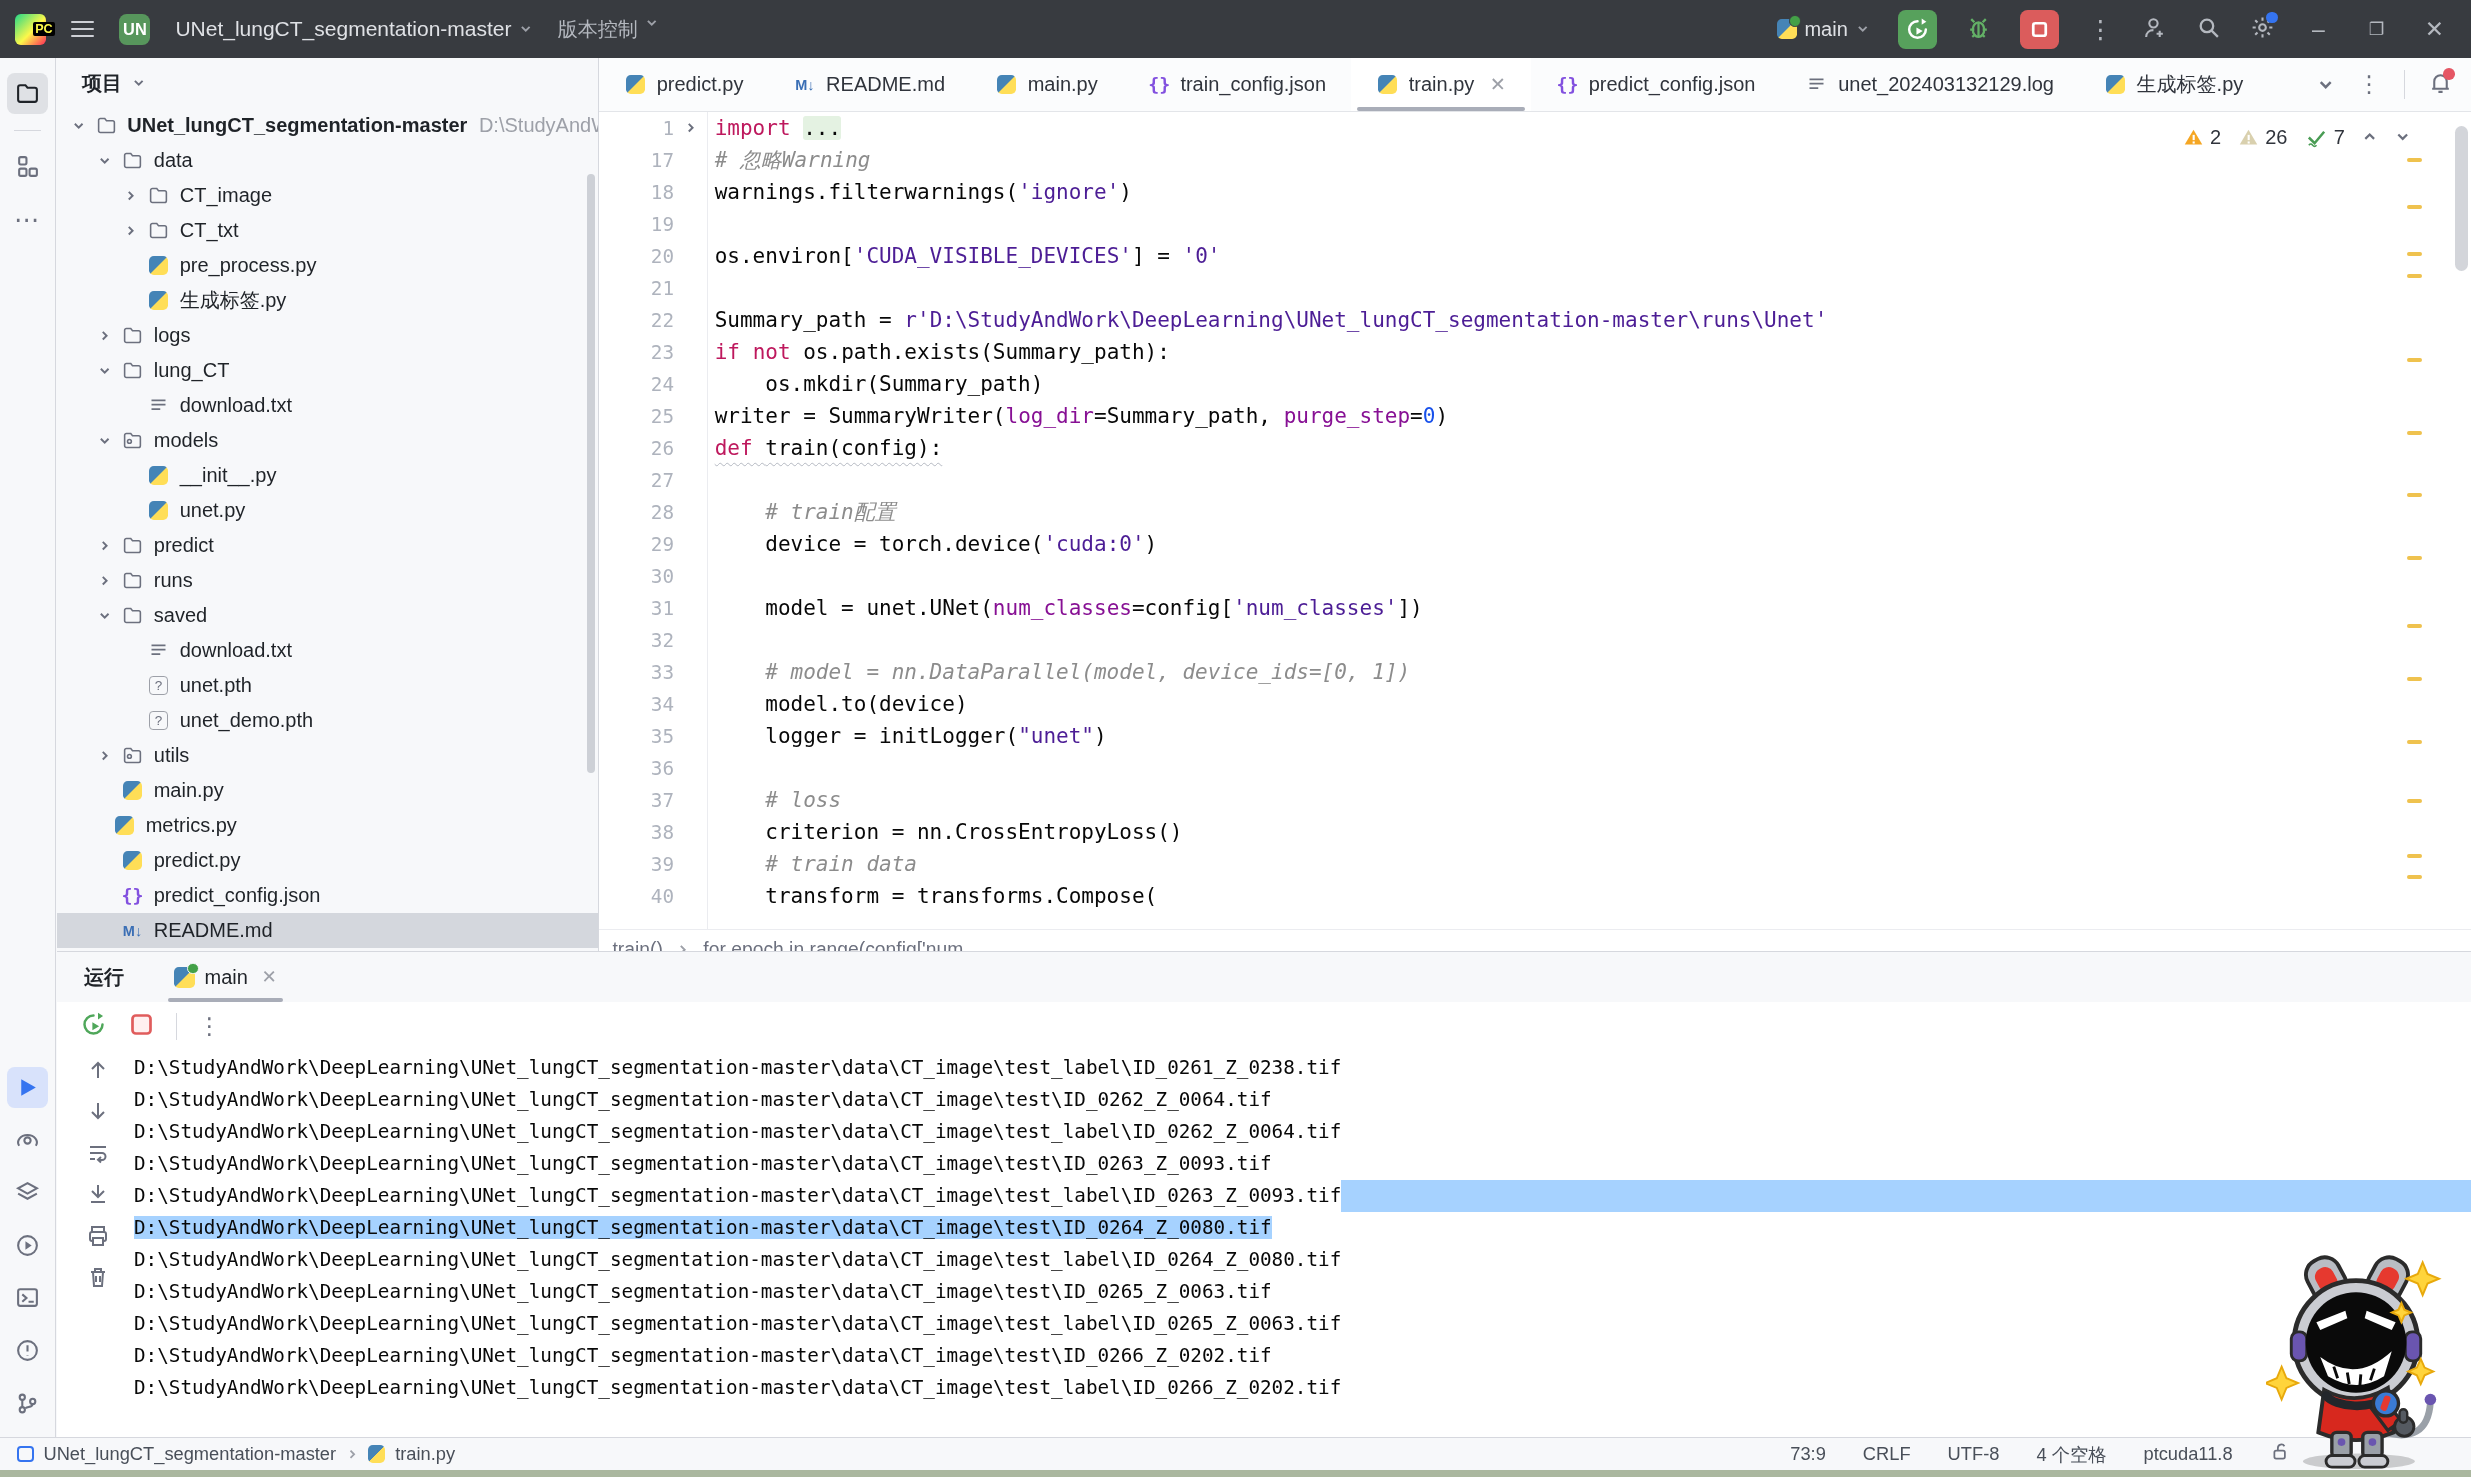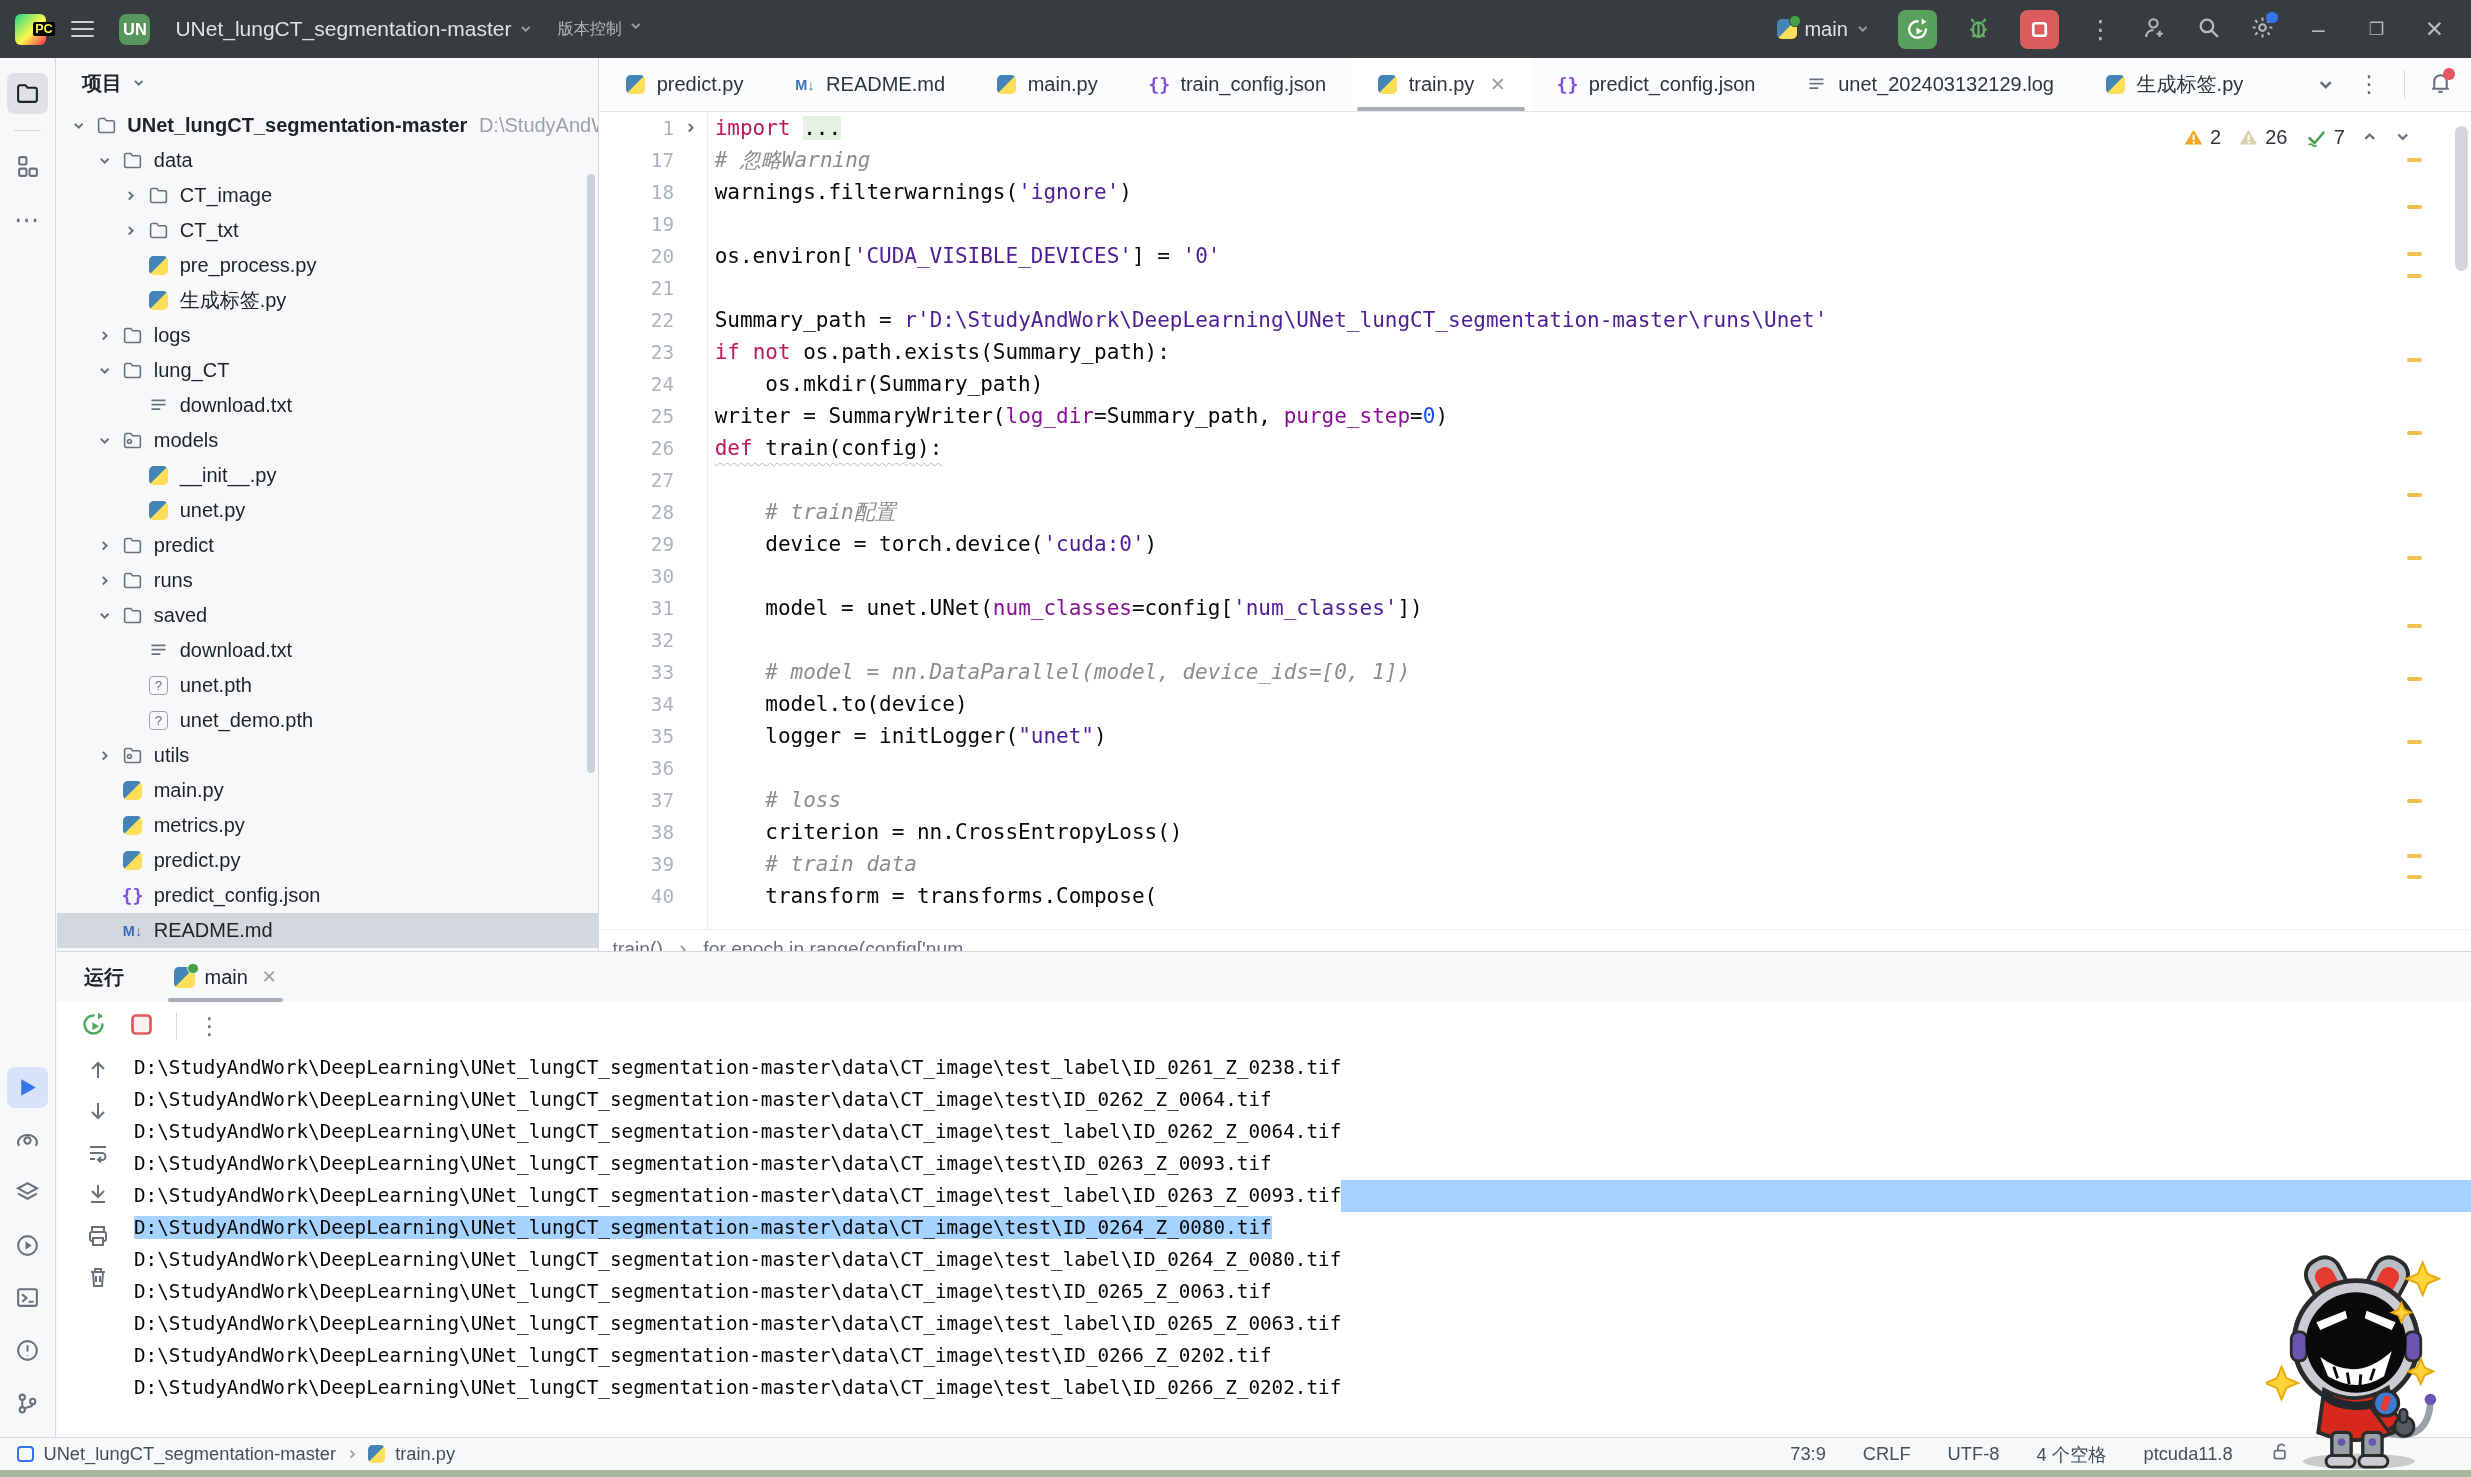--- a/index.html
+++ b/index.html
@@ -13,21 +13,21 @@
   .tb-right { margin-left:auto; display:flex; align-items:center; gap:29px; padding-right:23px; }
   .pclogo { width:31px; height:31px; border-radius:5.8px;
     background:linear-gradient(135deg,#21d789 0%,#fcf84a 55%,#fe2857 100%);
     display:flex; align-items:center; justify-content:center;padding-left:26px; }
   .pclogo b { font-size:12.6px; color:#000; background:#000; color:#fcf84a; padding:1px 1.9px; line-height:1; border-radius:1.9px;}
   .hamburger { display:flex; flex-direction:column; gap:4.8px; cursor:pointer;}
   .hamburger i { display:block; width:23px; height:2.4px; background:#ced0d6; border-radius:1.9px;}
   .unbadge { width:31px; height:31px; border-radius:7.7px; background:#57965c; color:#fff;
     font-weight:bold; font-size:16.4px; display:flex; align-items:center; justify-content:center; }
   .tb-proj { font-size:21px; color:#dfe1e5; display:flex; align-items:center; gap:7.7px;}
-  .tb-vc { font-size:16px; color:#b4b8bf; display:flex; align-items:flex-start; gap:7.7px; }
+  .tb-vc { font-size:20px; color:#b4b8bf; display:flex; align-items:flex-start; gap:7.7px; }
   .chev { width:13.5px; height:13.5px; }
   .chev polyline { fill:none; stroke:#9da0a8; stroke-width:2; }
   .pyic { position:relative; display:inline-block; width:21px; height:21px; border-radius:4.8px;
     background:linear-gradient(135deg,#4584b6 0 49%,#ffde57 51% 100%); flex:none;}
   .pyic.small { width:19.3px; height:19.3px; }
   .greendot { position:absolute; right:-3.9px; top:-3.9px; width:11.6px; height:11.6px; border-radius:50%;
     background:#43a047; border:1.9px solid #383b40; }
   .tb-branch { font-size:20px; display:flex; align-items:center; gap:7.7px; }
   .tb-btn { width:39px; height:39px; border-radius:7.7px; display:flex; align-items:center; justify-content:center; }
   .tb-btn.green { background:#57a15c; }
@@ -474,21 +474,21 @@
           </span>
           <span class="lbl">utils</span>
         </div>
         <div class="trow" style="padding-left: 40px;">
           <span class="tspace"></span>
           <span class="ticon">
             <span class="pyic" style="width:19.3px;height:19.3px;"></span>
           </span>
           <span class="lbl">main.py</span>
         </div>
-        <div class="trow" style="padding-left: 40px;">
+        <div class="trow" style="padding-left: 32px;">
           <span class="tspace"></span>
           <span class="ticon">
             <span class="pyic" style="width:19.3px;height:19.3px;"></span>
           </span>
           <span class="lbl">metrics.py</span>
         </div>
         <div class="trow" style="padding-left: 40px;">
           <span class="tspace"></span>
           <span class="ticon">
             <span class="pyic" style="width:19.3px;height:19.3px;"></span>

